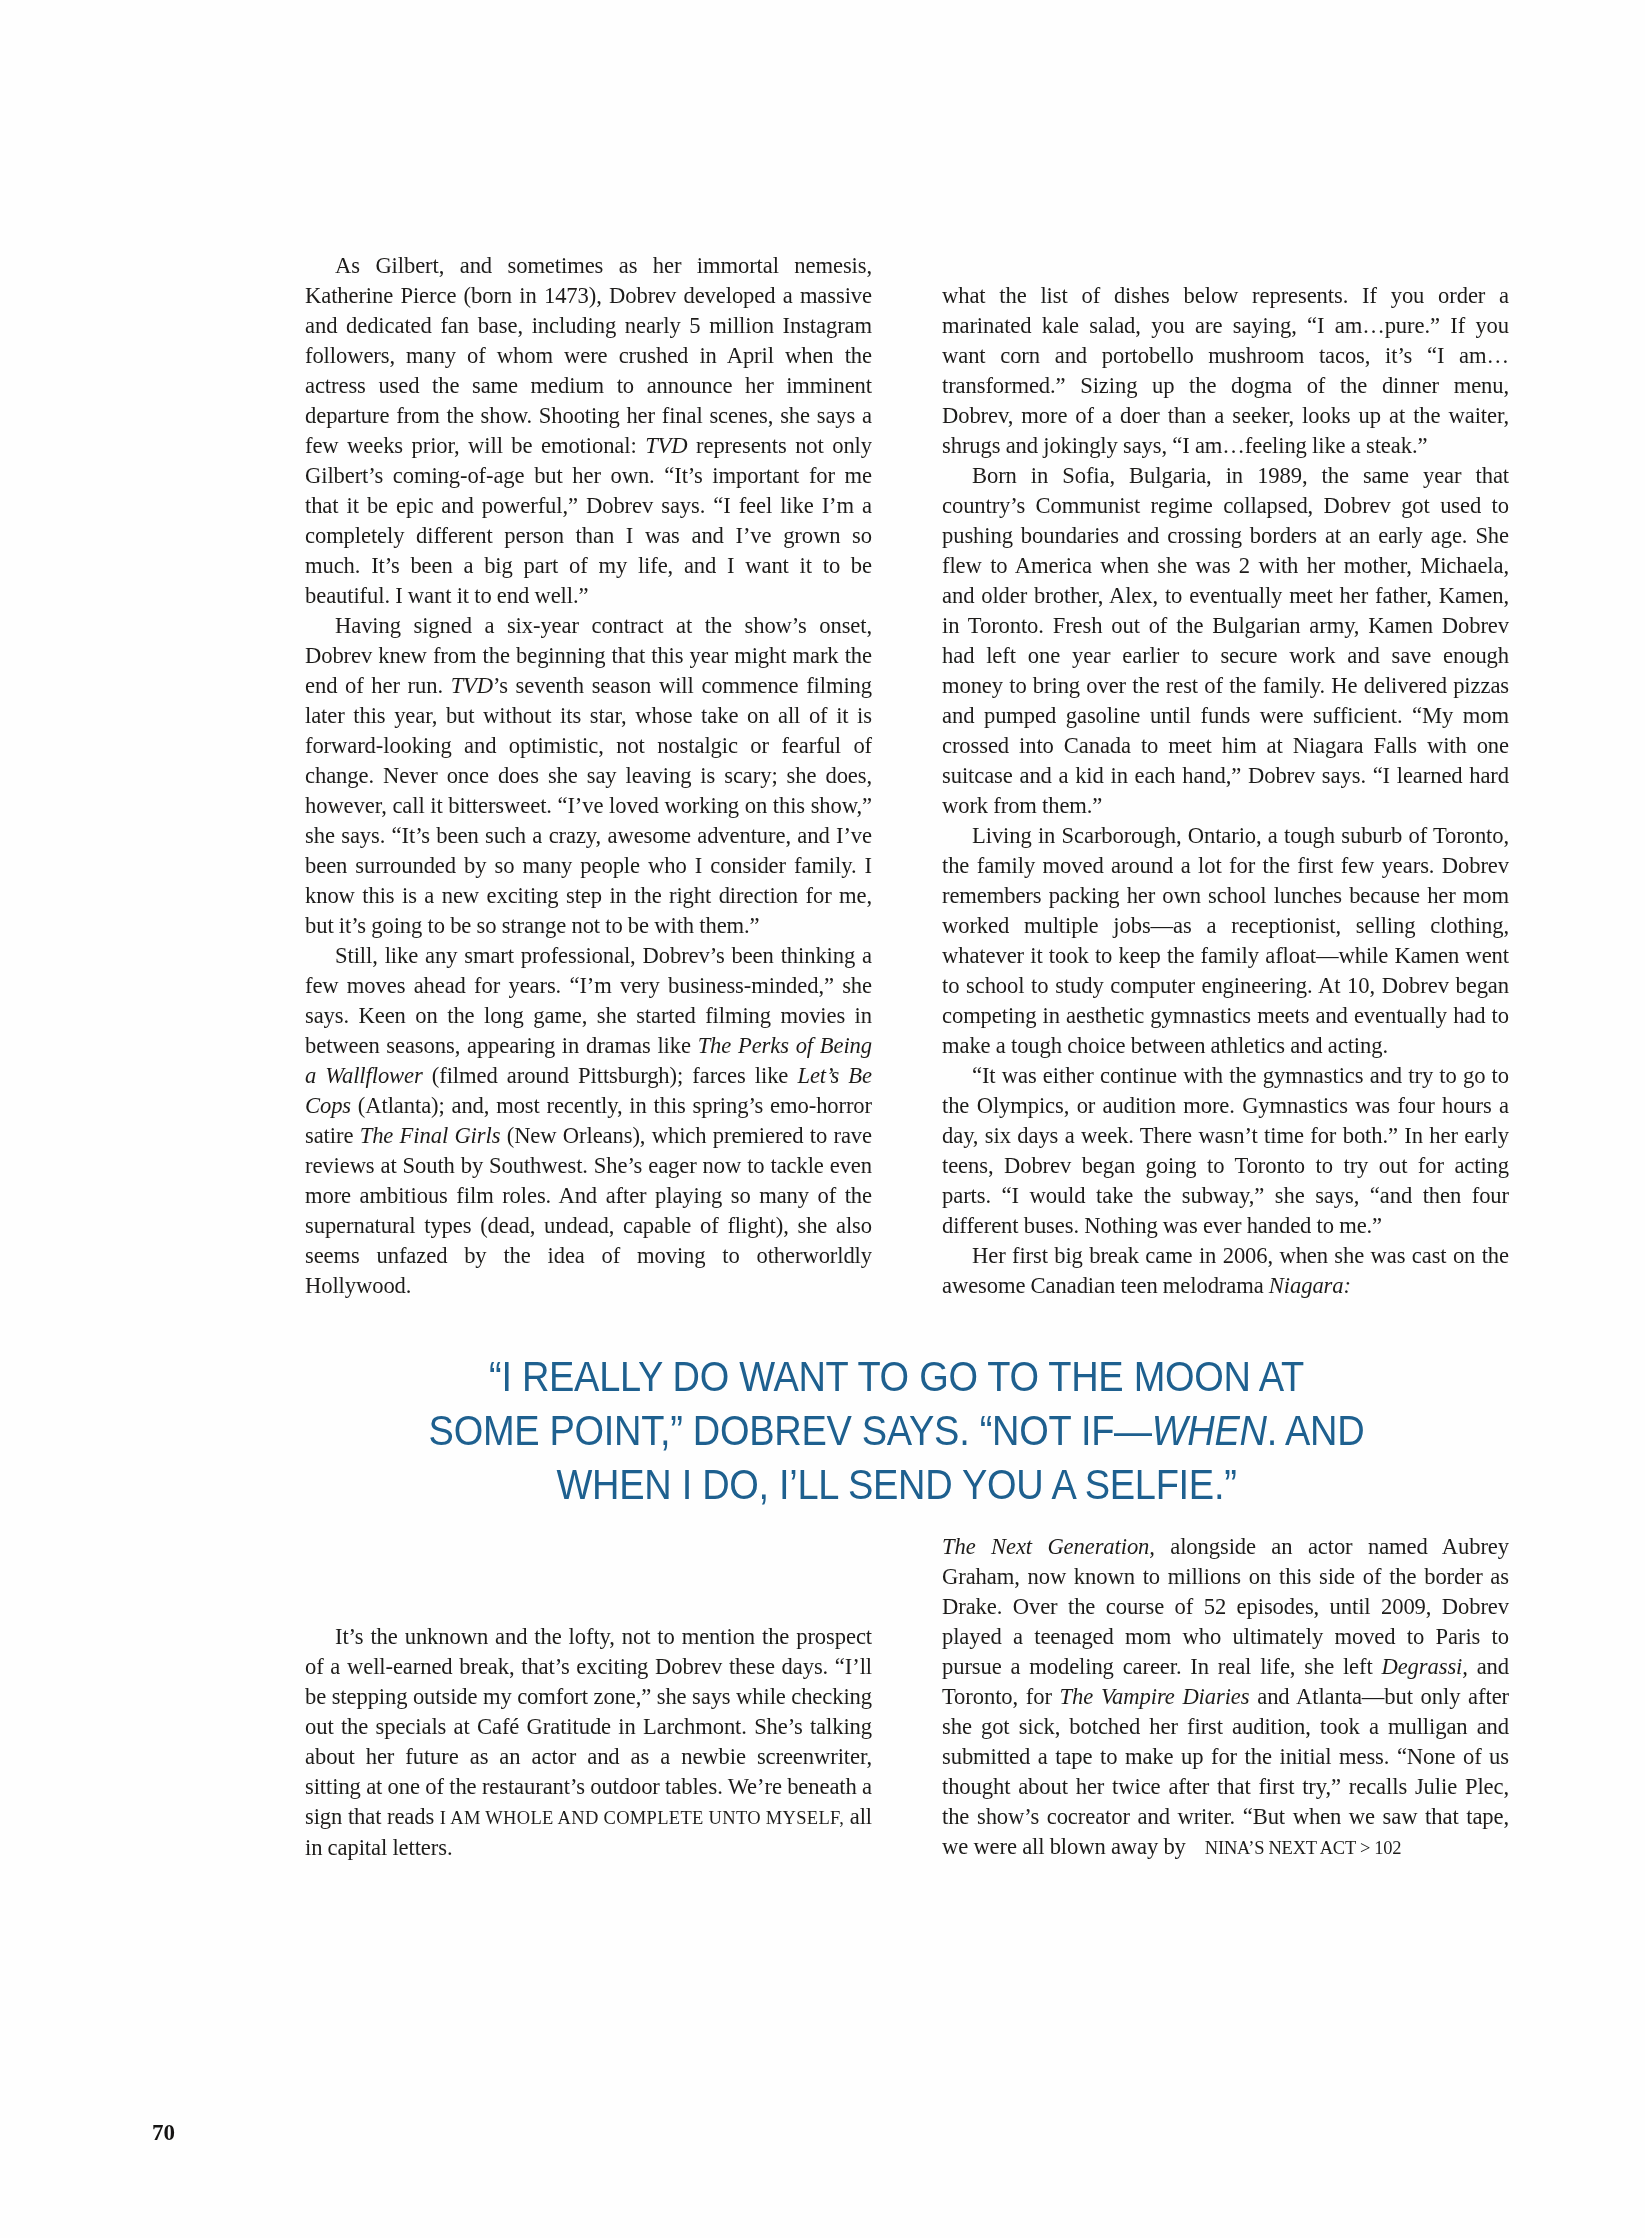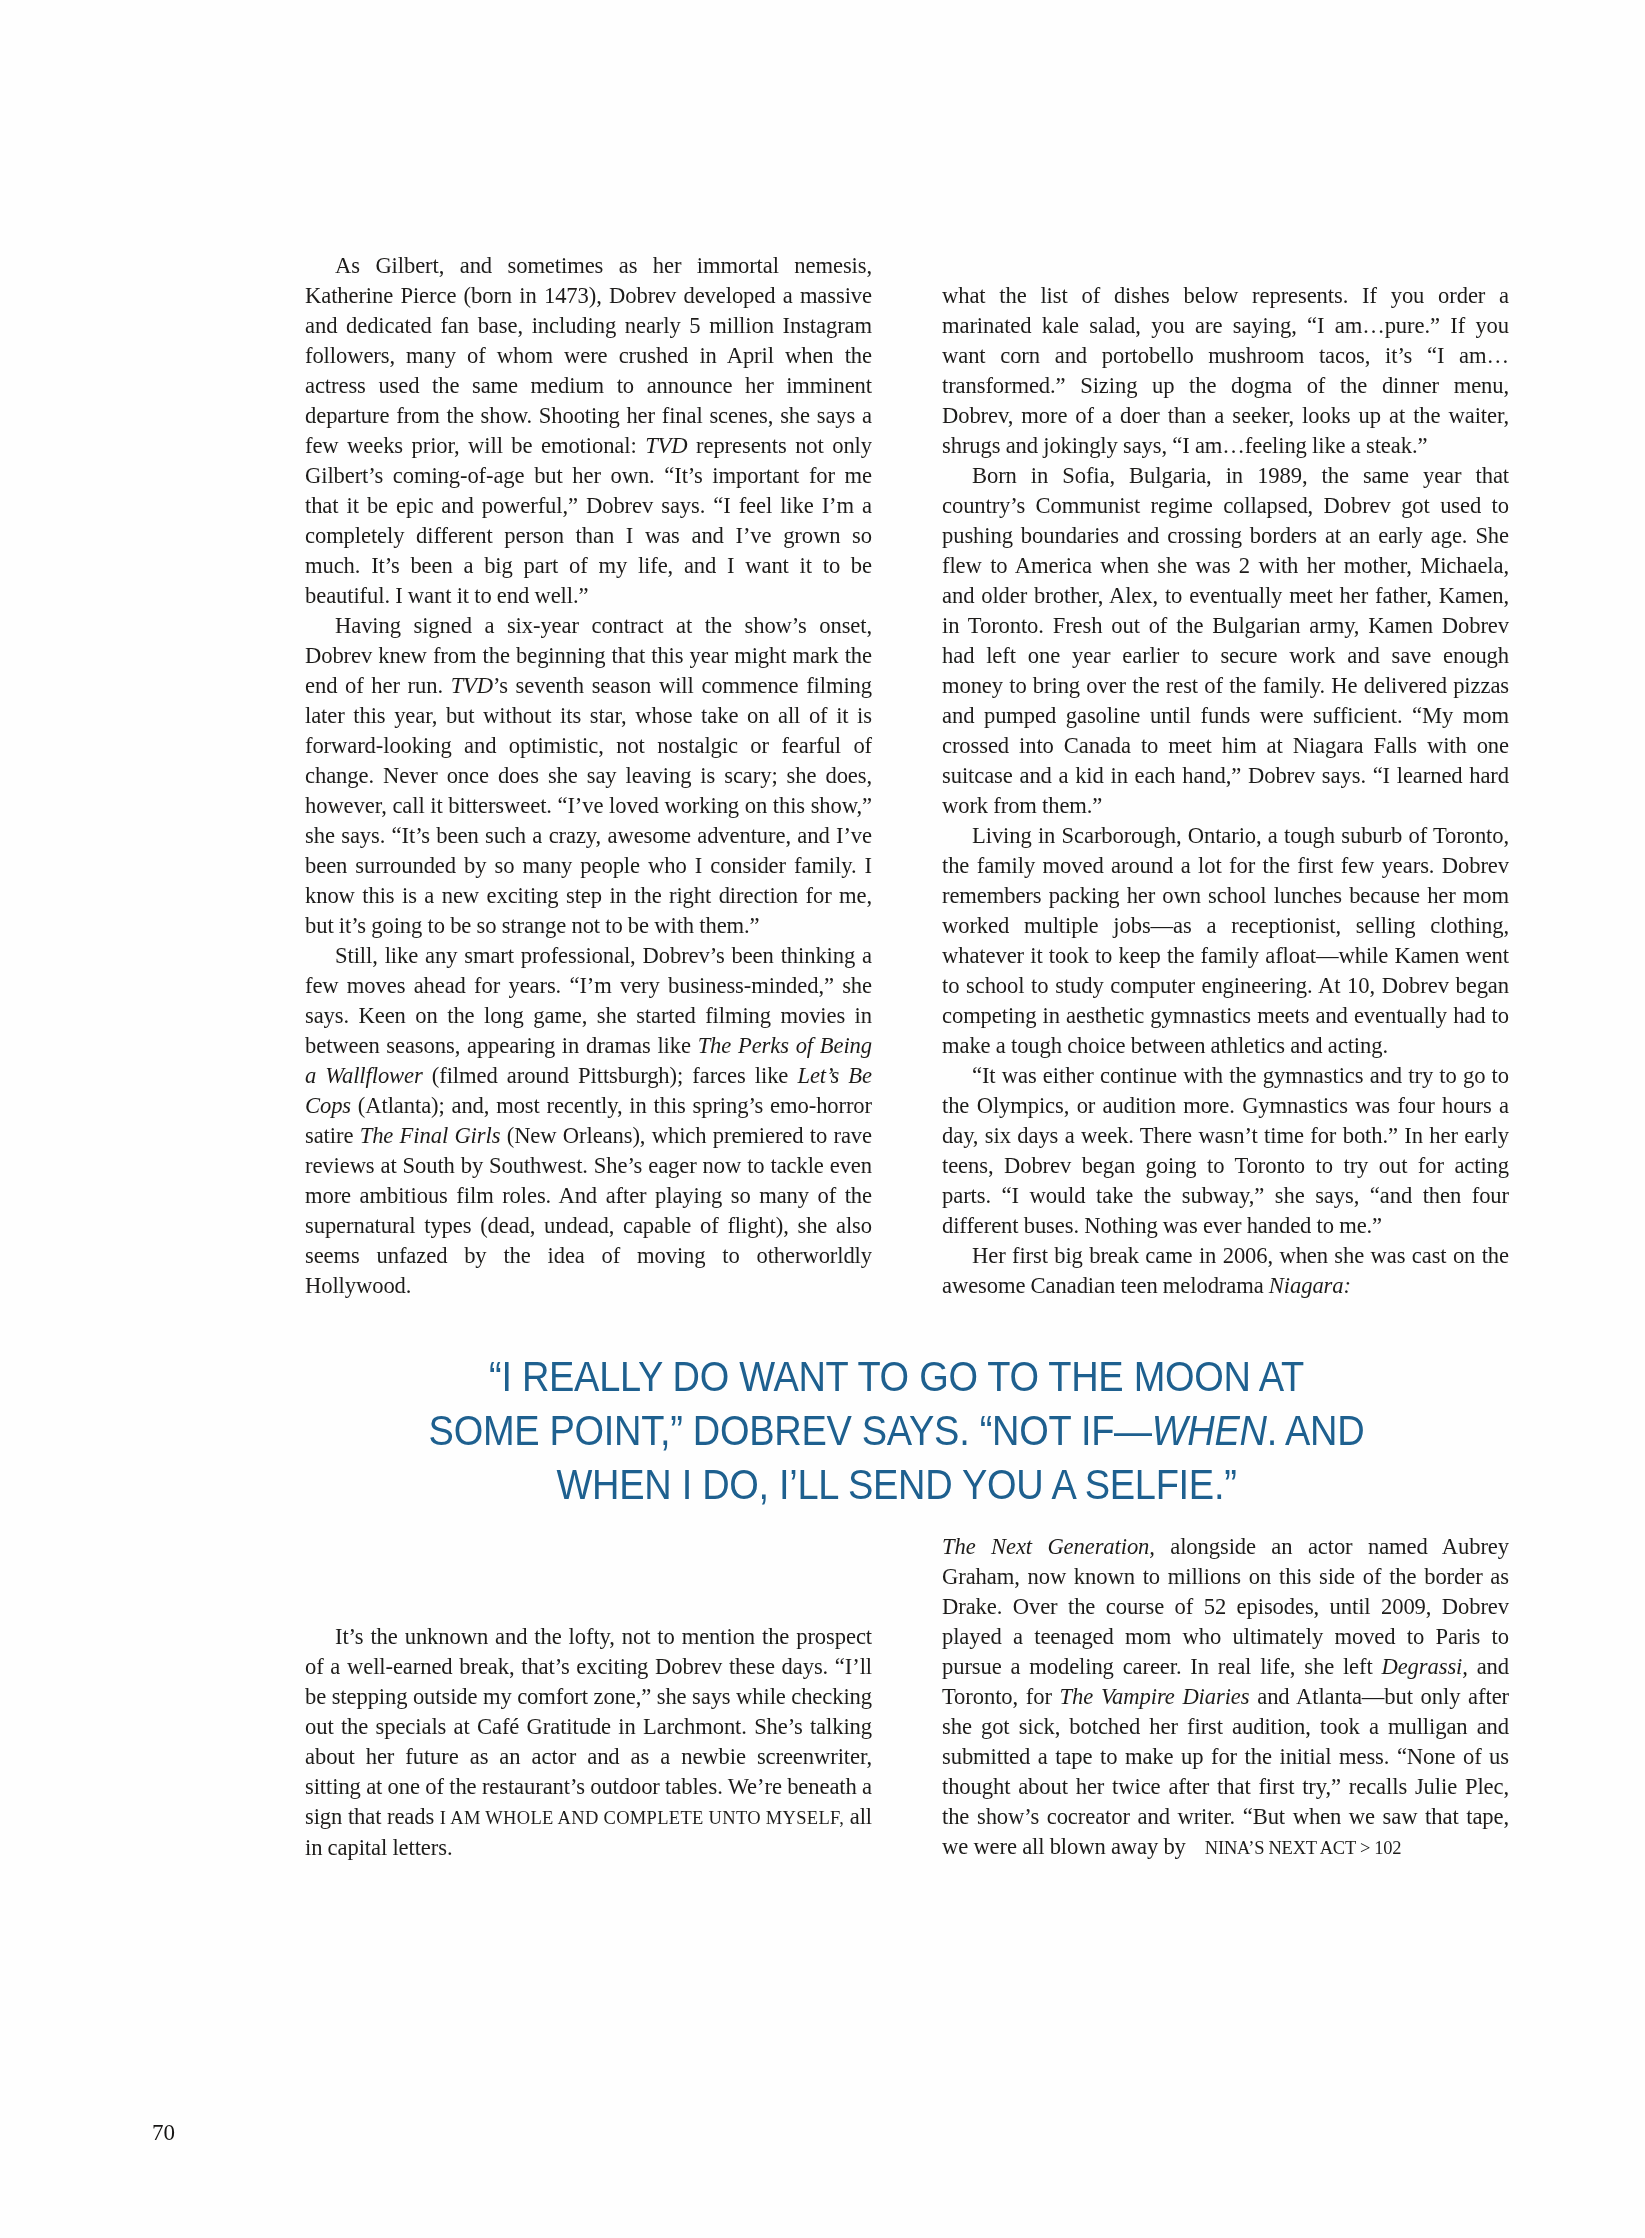--- a/index.html
+++ b/index.html
@@ -46,21 +46,21 @@
     line-height:48px;
     letter-spacing:-0.3px;
     transform:scaleY(1.12);
     transform-origin:center top;
   }
   .quote-line{white-space:nowrap;}
   .page-number{
     position:absolute;
     left:152px; top:2120px;
     font-family:"Liberation Serif", serif;
-    font-weight:400;
+    font-weight:700;
     font-size:23px;
     color:#151413;
   }
 </style>
 </head>
 <body>
 
 <div class="content">
 
   <div class="row">

